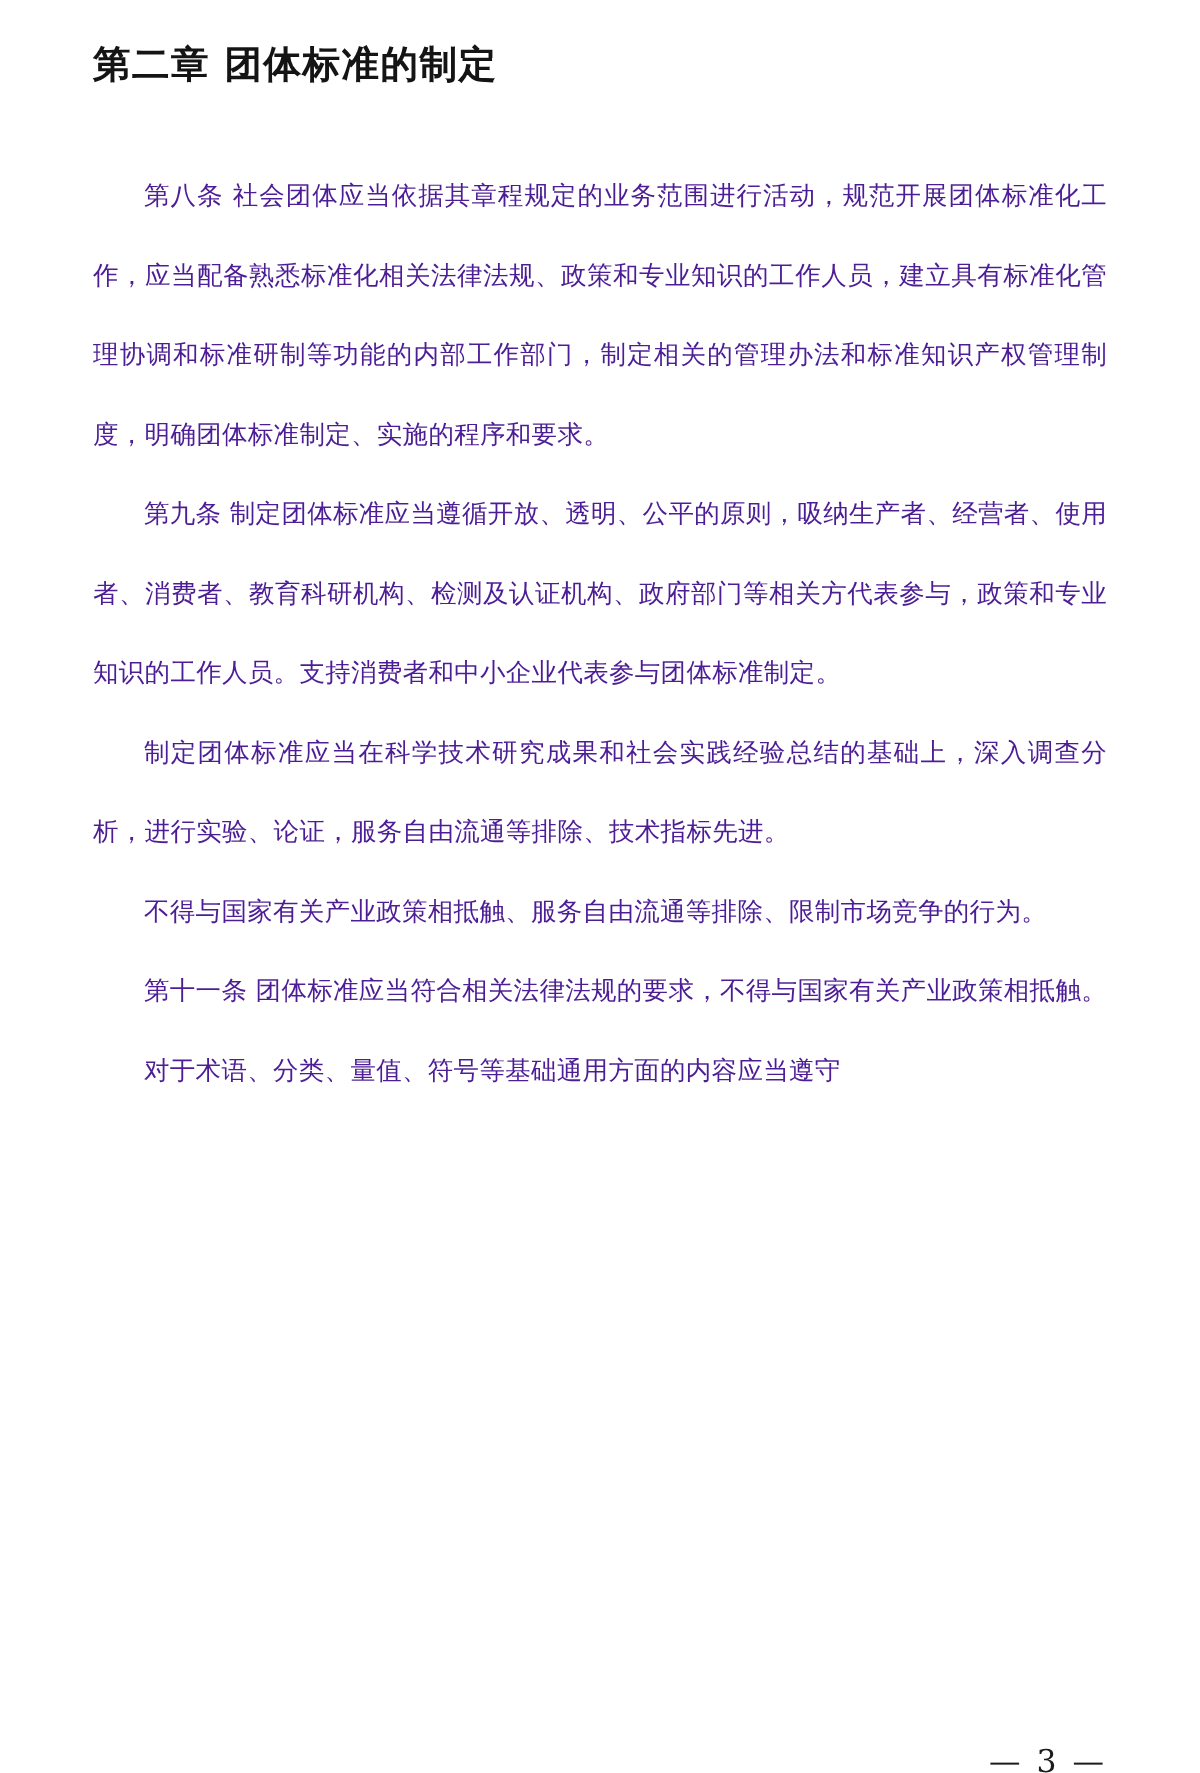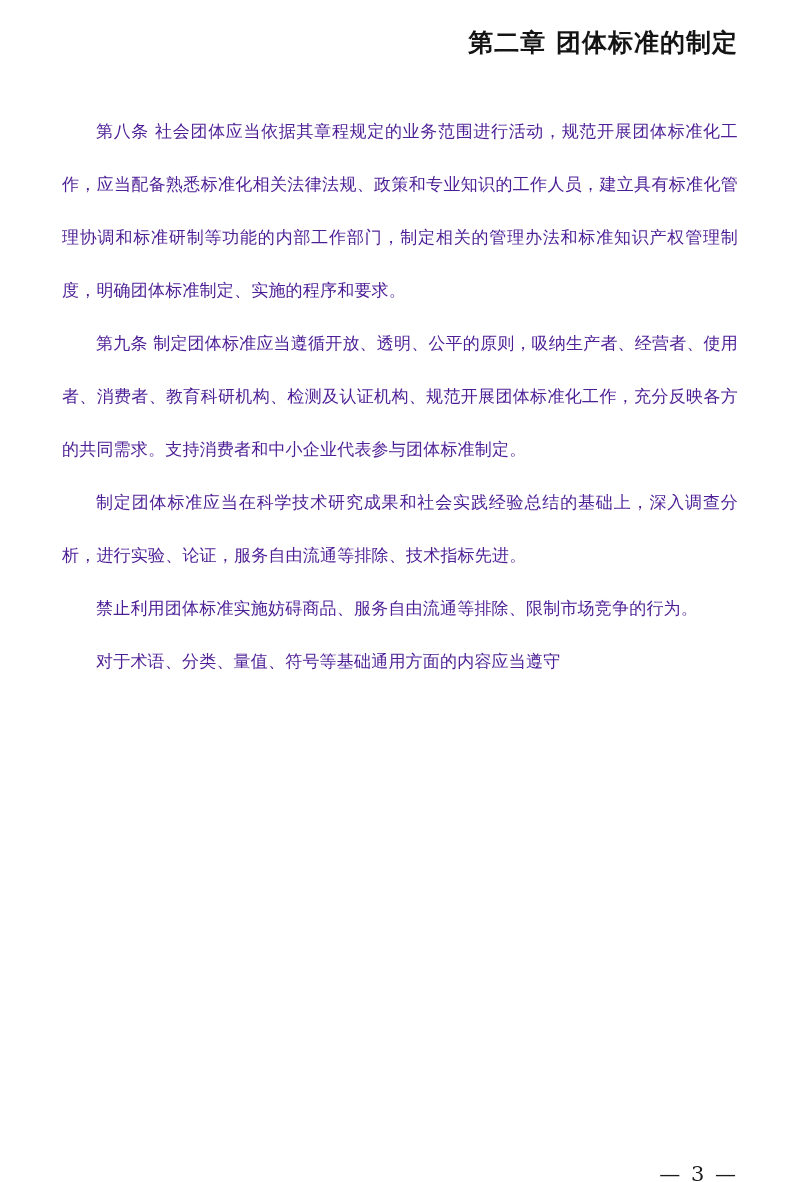--- a/index.html
+++ b/index.html
@@ -16,21 +16,21 @@
     overflow: hidden;
   }
   .page {
     position: relative;
     width: 800px;
     height: 1182px;
     box-sizing: border-box;
     padding: 0 62px;
   }
   .chapter-title {
-    text-align: right;
+    text-align: left;
     font-size: 25px;
     font-weight: bold;
     letter-spacing: 1px;
     margin-top: 26px;
     margin-bottom: 0;
     color: #141414;
     font-family: "DejaVu Sans", "Liberation Sans", sans-serif;
   }
   .body-block {
     margin-top: 46px;
@@ -58,21 +58,22 @@
 </style>
 </head>
 <body>
 
 <div class="page">
 
   <h1 class="chapter-title">第二章  团体标准的制定</h1>
 
   <div class="body-block">
     <p class="para">第八条 社会团体应当依据其章程规定的业务范围进行活动，规范开展团体标准化工作，应当配备熟悉标准化相关法律法规、政策和专业知识的工作人员，建立具有标准化管理协调和标准研制等功能的内部工作部门，制定相关的管理办法和标准知识产权管理制度，明确团体标准制定、实施的程序和要求。</p>
-    <p class="para">第九条 制定团体标准应当遵循开放、透明、公平的原则，吸纳生产者、经营者、使用者、消费者、教育科研机构、检测及认证机构、规范开展团体标准化工作，充分反映各方的共同需求。支持消费者和中小企业代表参与团体标准制定。</p>
+    <p class="para">第九条 制定团体标准应当遵循开放、透明、公平的原则，吸纳生产者、经营者、使用者、消费者、教育科研机构、检测及认证机构、政府部门等相关方代表参与，政策和专业知识的工作人员。支持消费者和中小企业代表参与团体标准制定。</p>
     <p class="para">制定团体标准应当在科学技术研究成果和社会实践经验总结的基础上，深入调查分析，进行实验、论证，服务自由流通等排除、技术指标先进。</p>
-    <p class="para">禁止利用团体标准实施妨碍商品、服务自由流通等排除、限制市场竞争的行为。</p>
+    <p class="para">不得与国家有关产业政策相抵触、服务自由流通等排除、限制市场竞争的行为。</p>
+    <p class="para">第十一条  团体标准应当符合相关法律法规的要求，不得与国家有关产业政策相抵触。</p>
     <p class="para">对于术语、分类、量值、符号等基础通用方面的内容应当遵守</p>
   </div>
 
   <div class="page-number">— 3 —</div>
 
 </div>
 
 </body></html>

